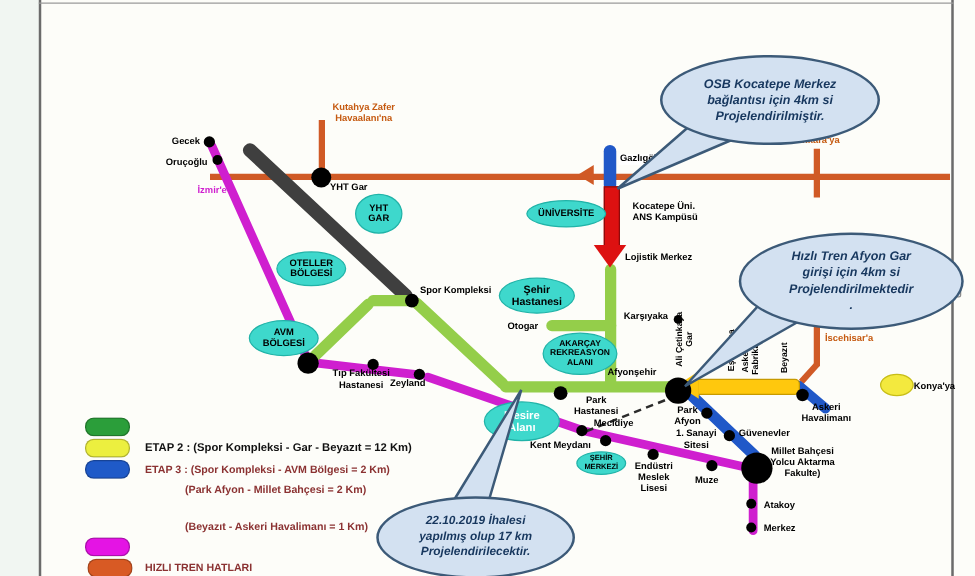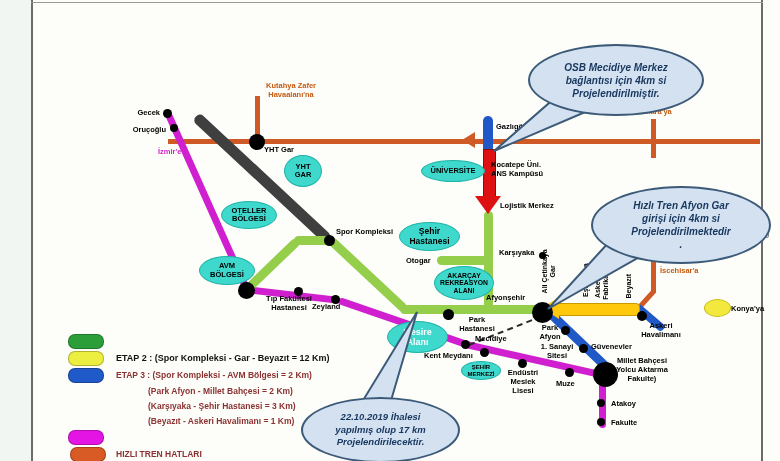--- a/index.html
+++ b/index.html
@@ -115,42 +115,42 @@
   <div class="dot z2" style="left:637px;top:311px;width:10px;height:10px"></div>
   <div class="dot z2" style="left:539px;top:252px;width:7px;height:7px"></div>
 
   <div class="lbl rt z3" style="left:134px;top:109px;width:26px">Gecek</div>
   <div class="lbl rt z3" style="left:130px;top:126px;width:36px">Oruçoğlu</div>
   <div class="lbl z3" style="left:264px;top:146px">YHT Gar</div>
   <div class="lbl z3" style="left:336px;top:228px">Spor Kompleksi</div>
   <div class="lbl z3" style="left:406px;top:257px">Otogar</div>
   <div class="lbl z3" style="left:499px;top:249px">Karşıyaka</div>
   <div class="lbl whitebg z3" style="left:495px;top:123px">Gazlıgöl</div>
-  <div class="lbl z3" style="left:491px;top:161px">Kocatepe Üni.
+  <div class="lbl z3" style="left:506px;top:161px">Kocatepe Üni.
 ANS Kampüsü</div>
   <div class="lbl z3" style="left:500px;top:202px">Lojistik Merkez</div>
   <div class="lbl z3" style="left:486px;top:294px">Afyonşehir</div>
   <div class="lbl ctr z3" style="left:457px;top:316px;width:40px">Park
 Hastanesi</div>
   <div class="lbl z3" style="left:475px;top:335px">Mecidiye</div>
   <div class="lbl z3" style="left:424px;top:352px">Kent Meydanı</div>
   <div class="lbl ctr z3" style="left:503px;top:369px;width:40px">Endüstri
 Meslek
 Lisesi</div>
   <div class="lbl z3" style="left:556px;top:380px">Muze</div>
   <div class="lbl ctr z3" style="left:536px;top:324px;width:28px">Park
 Afyon</div>
   <div class="lbl ctr z3" style="left:540px;top:343px;width:34px">1. Sanayi
 Sitesi</div>
   <div class="lbl z3" style="left:591px;top:343px">Güvenevler</div>
   <div class="lbl ctr z3" style="left:615px;top:357px;width:54px">Millet Bahçesi
 Yolcu Aktarma
 Fakulte)</div>
   <div class="lbl z3" style="left:611px;top:400px">Atakoy</div>
-  <div class="lbl z3" style="left:611px;top:419px">Fakulte</div>
+  <div class="lbl z3" style="left:611px;top:419px">Merkez</div>
   <div class="lbl ctr z3" style="left:638px;top:322px;width:46px">Askeri
 Havalimanı</div>
   <div class="lbl ctr z3" style="left:263px;top:295px;width:52px">Tıp Fakültesi
 Hastanesi</div>
   <div class="lbl z3" style="left:312px;top:303px">Zeyland</div>
 
   <div class="vlbl z3" style="left:521px;top:263px;width:56px">Ali Çetinkaya
 Gar</div>
   <div class="vlbl z3" style="left:561px;top:276px;width:50px">Eşrefpaşa</div>
   <div class="vlbl z3" style="left:579px;top:279px;width:46px">Askeri
@@ -181,36 +181,35 @@
 Alanı</div>
   <div class="oval z3" style="left:461px;top:361px;width:38px;height:17px;font-size:6px">ŞEHİR
 MERKEZİ</div>
 
   <svg id="tails" width="780" height="461">
     <polygon points="556,97 590,110 494,151" fill="#d3e1f1" stroke="#3c5a78" stroke-width="2"></polygon>
     <polygon points="609,242 641,256 548,309" fill="#d3e1f1" stroke="#3c5a78" stroke-width="2"></polygon>
     <polygon points="362,402 390,404 417,312" fill="#d3e1f1" stroke="#3c5a78" stroke-width="2"></polygon>
   </svg>
 
-  <div class="callout" style="left:528px;top:44px;width:172px;height:68px">OSB Mecidiye Merkez
+  <div class="callout" style="left:528px;top:44px;width:172px;height:68px">OSB Kocatepe Merkez
 bağlantısı için  4km si
 Projelendirilmiştir.</div>
   <div class="callout" style="left:591px;top:186px;width:176px;height:74px">Hızlı Tren Afyon Gar
 girişi için 4km si
 Projelendirilmektedir
 .</div>
   <div class="callout" style="left:301px;top:397px;width:155px;height:62px;font-size:9.5px">22.10.2019 İhalesi
 yapılmış  olup 17 km
 Projelendirilecektir.</div>
 
   <div class="pill" style="left:68px;top:334px;background:#2b9e3a"></div>
   <div class="pill" style="left:68px;top:351px;background:#ecef3f"></div>
   <div class="leg black" style="left:116px;top:353px">ETAP 2 : (Spor Kompleksi - Gar - Beyazıt = 12 Km)</div>
   <div class="pill" style="left:68px;top:368px;background:#1f5ac8"></div>
   <div class="leg" style="left:116px;top:370px">ETAP 3 : (Spor Kompleksi - AVM Bölgesi = 2 Km)</div>
   <div class="leg" style="left:148px;top:386px">(Park Afyon - Millet Bahçesi = 2 Km)</div>
-  <div class="leg" style="left:148px;top:401px">(Karşıyaka - Şehir Hastanesi = 3 Km)</div>
   <div class="leg" style="left:148px;top:416px">(Beyazıt - Askeri Havalimanı = 1 Km)</div>
   <div class="pill" style="left:68px;top:430px;background:#e414e4"></div>
   <div class="pill" style="left:70px;top:447px;background:#d85a24"></div>
   <div class="leg" style="left:116px;top:449px">HIZLI TREN HATLARI</div>
 
 </div>
 
 </body></html>

